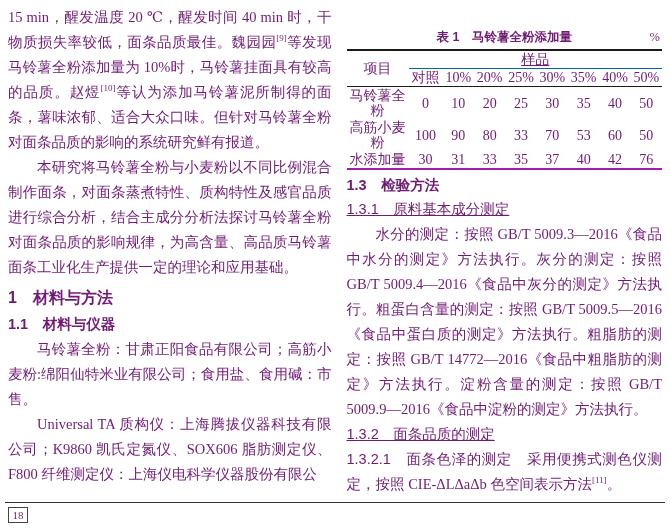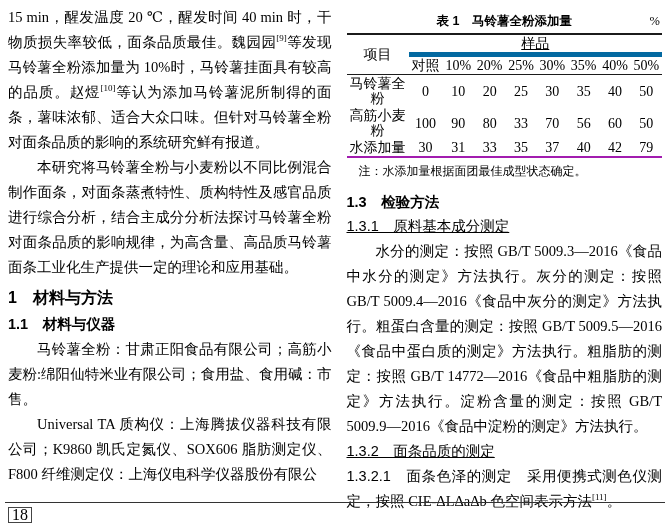--- a/index.html
+++ b/index.html
@@ -1,19 +1,19 @@
 <!DOCTYPE html>
 <html><head>
 <meta charset="utf-8">
 <style>
   html,body { margin:0; padding:0; background:#e8e8e8; }
   .page {
     width:670px; height:529px; background:#ffffff; position:relative;
     box-sizing:border-box; padding:5px 8px 0 8px; overflow:hidden;
-    font-family:"Liberation Serif","DejaVu Serif",serif; color:#000000;
+    font-family:"Liberation Serif","DejaVu Serif",serif; color:#701a75;
   }
   .columns { display:flex; gap:15px; }
   .col-left { width:324px; }
   .col-right { width:316px; }
 
   .body { font-size:14.5px; line-height:25px; text-align:justify; margin:0; }
   .indent { text-indent:2em; }
   sup { font-size:9px; line-height:0; vertical-align:super; }
 
   .h1 {
@@ -24,44 +24,44 @@
     font-family:"Liberation Sans","DejaVu Sans",sans-serif; font-weight:bold;
     font-size:14.5px; margin:4px 0 2px 0; line-height:22px;
   }
   .h3 {
     font-family:"Liberation Sans","DejaVu Sans",sans-serif; font-weight:normal;
     font-size:14.5px; margin:1px 0 1px 0; line-height:23px;text-decoration:underline;
   }
   .run-head { font-family:Liberation Sans, sans-serif;margin-top:44px; }
 
   
-  .table-wrap { margin-top:8px; }
+  .table-wrap { margin-top:24px; }
   .table-title-row {
     position:relative; text-align:center; margin:0 0 4px 0;
     font-family:"Liberation Sans","DejaVu Sans",sans-serif; font-weight:bold;
     font-size:12.5px; line-height:16px;
   }
   .table-unit { position:absolute; right:2px; top:0; font-weight:normal;
     font-family:"Liberation Serif","DejaVu Serif",serif; }
   table { width:100%; border-collapse:collapse; border-top:2px solid #1b1b1b;
     font-size:14px; }
   th, td { padding:1px 0; text-align:center; font-weight:normal; line-height:15px; }
   .th-item { width:62px; border-bottom:1px solid #1b1b1b; }
-  .th-group { border-bottom:5px solid #0369a1;text-decoration:underline; }
+  .th-group { border-bottom:1px solid #0369a1;text-decoration:underline; }
   thead tr.subhead th { border-bottom:1px solid #1b1b1b; }
   tbody tr:last-child td { border-bottom:2px solid #a21caf; }
   .table-note { font-size:12px; line-height:16px; margin:5px 0 12px 0;
     padding-left:1em; }
 
   
   .footer-line { position:absolute; left:5px; right:5px; bottom:26px;
     border-top:1.5px solid #333; }
   .page-num {
     position:absolute; left:8px; bottom:6px; border:1px solid #444;
-    font-size:16px; line-height:14px; padding:0 3px; min-width:12px;
+    font-size:11px; line-height:14px; padding:0 3px; min-width:12px;
     text-align:center;
   }
 </style>
 </head>
 <body>
 
 <div class="page">
   <div class="columns">
 
     <div class="col col-left">
@@ -109,38 +109,37 @@
               <td>40</td>
               <td>50</td>
             </tr>
             <tr>
               <td>高筋小麦粉</td>
               <td>100</td>
               <td>90</td>
               <td>80</td>
               <td>33</td>
               <td>70</td>
-              <td>56</td>
+              <td>53</td>
               <td>60</td>
               <td>50</td>
             </tr>
             <tr>
               <td>水添加量</td>
               <td>30</td>
               <td>31</td>
               <td>33</td>
               <td>35</td>
               <td>37</td>
               <td>40</td>
               <td>42</td>
-              <td>79</td>
+              <td>76</td>
             </tr>
           </tbody>
         </table>
-        <div class="table-note">注：水添加量根据面团最佳成型状态确定。</div>
       </div>
 
       <h2 class="h2">1.3　检验方法</h2>
       <h3 class="h3">1.3.1　原料基本成分测定</h3>
       <p class="body indent">水分的测定：按照 GB/T 5009.3—2016《食品中水分的测定》方法执行。灰分的测定：按照 GB/T 5009.4—2016《食品中灰分的测定》方法执行。粗蛋白含量的测定：按照 GB/T 5009.5—2016《食品中蛋白质的测定》方法执行。粗脂肪的测定：按照 GB/T 14772—2016《食品中粗脂肪的测定》方法执行。淀粉含量的测定：按照 GB/T 5009.9—2016《食品中淀粉的测定》方法执行。</p>
       <h3 class="h3">1.3.2　面条品质的测定</h3>
       <p class="body"><span class="run-head">1.3.2.1　面条色泽的测定</span><span>　采用便携式测色仪测定，按照 CIE-ΔLΔaΔb 色空间表示方法</span><sup>[11]</sup><span>。</span></p>
     </div>
   </div>
 

